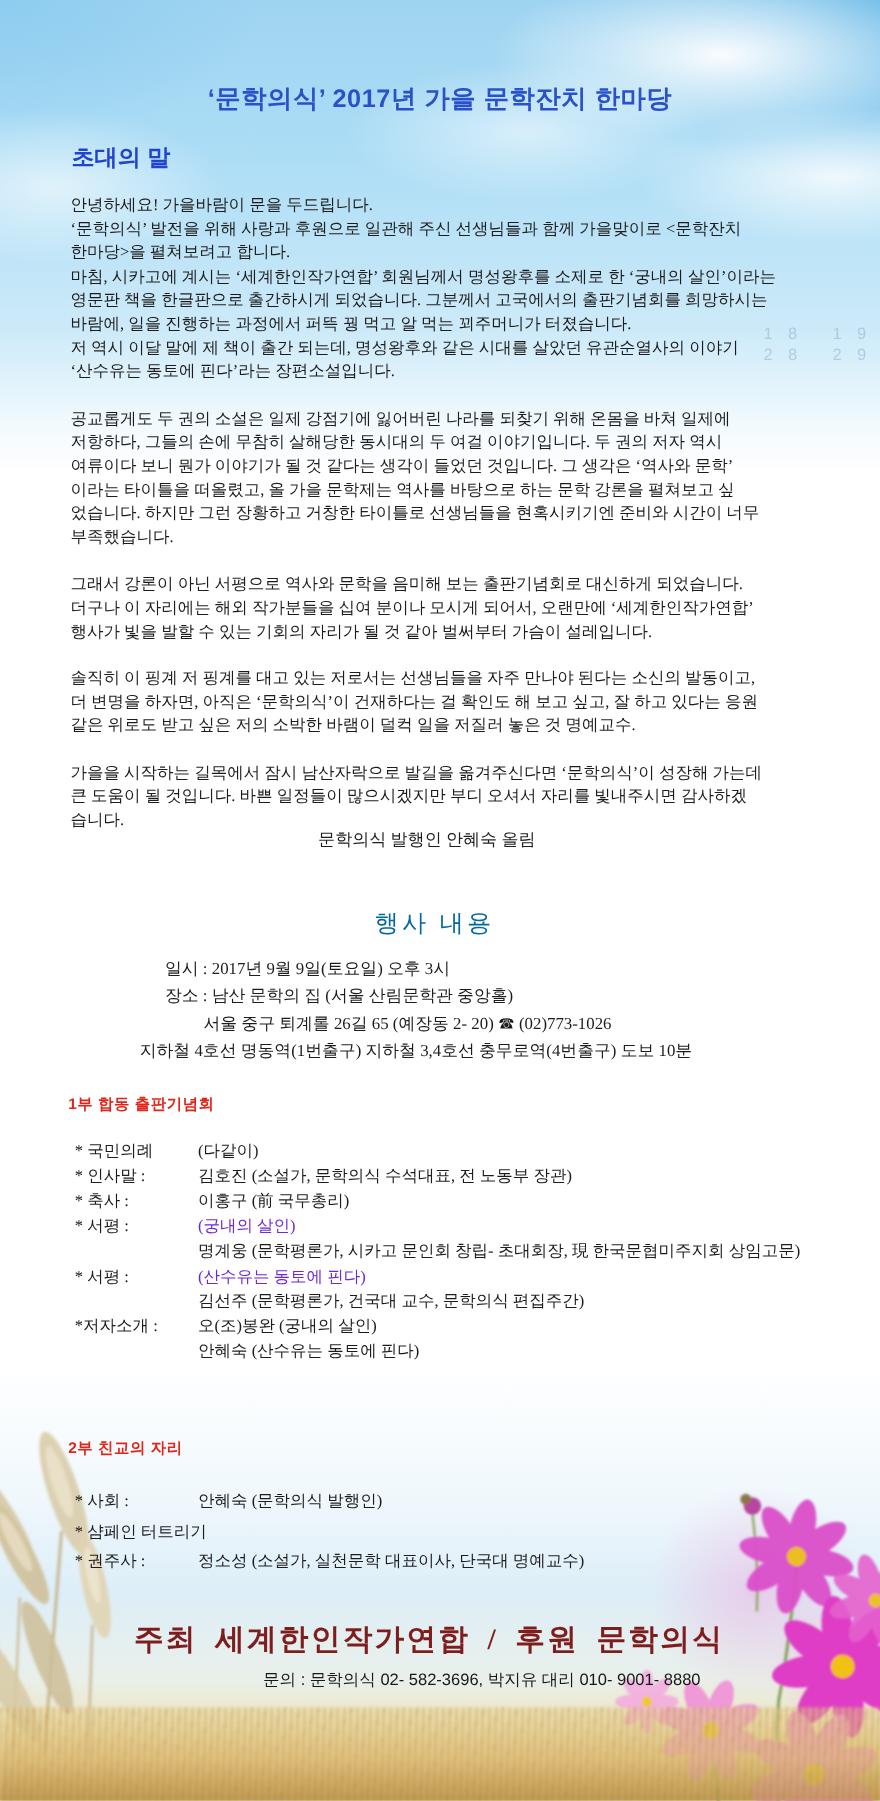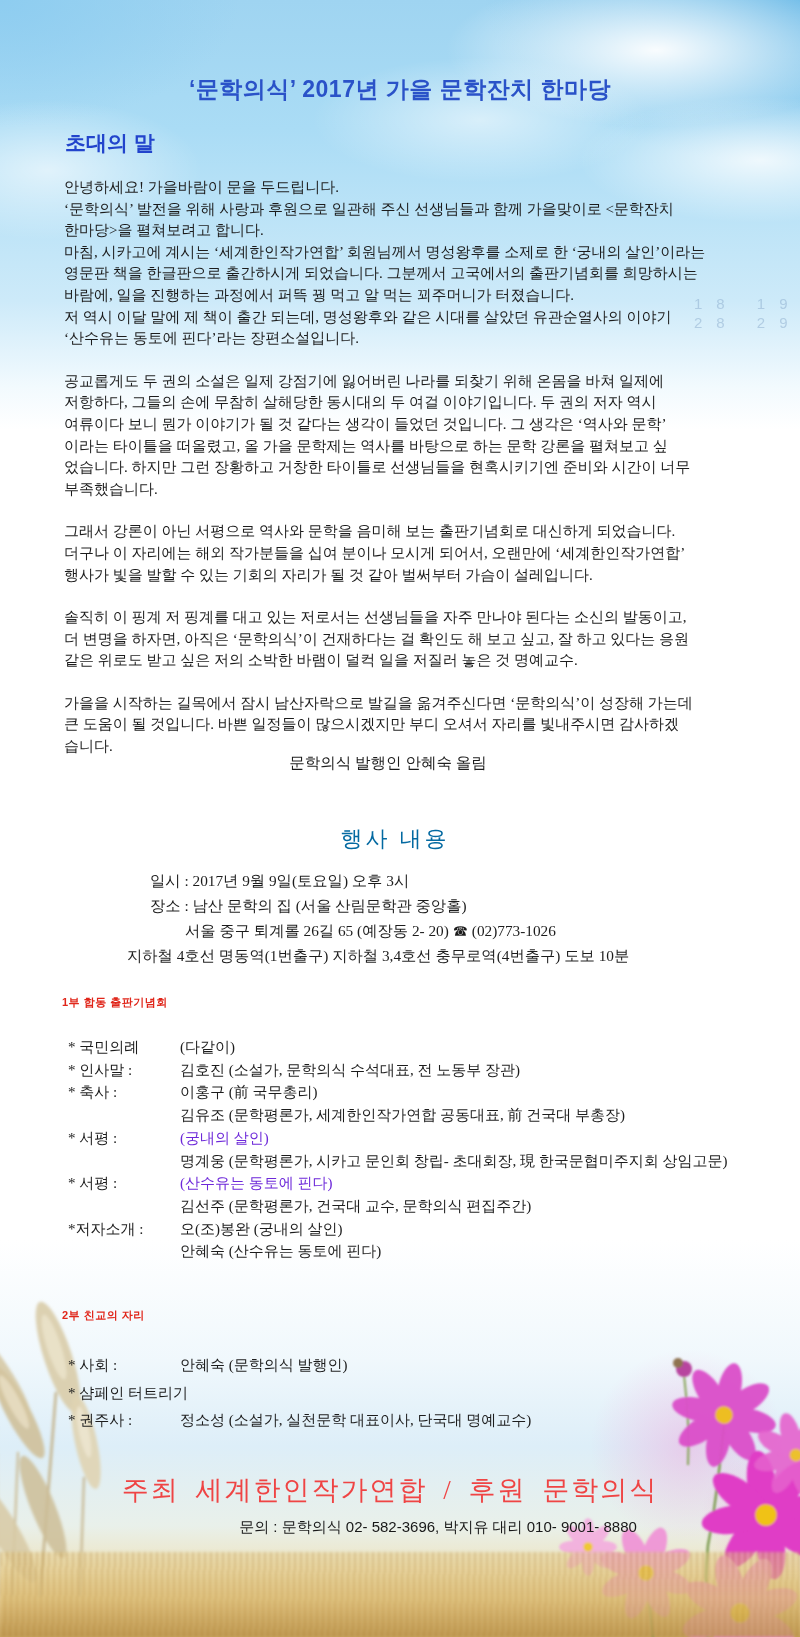--- a/index.html
+++ b/index.html
@@ -61,33 +61,33 @@
   .event-heading{
     left:0;top:824px;width:790px;text-align:center;
     font-family:"Liberation Sans","DejaVu Sans",sans-serif;
     font-weight:normal;font-size:22px;color:#0369a1;letter-spacing:3px;
   }
   .event-lines{left:127px;top:868px;font-size:15.3px;line-height:25px;}
   .ev-indent1{margin-left:23px;}
   .ev-indent2{margin-left:58px;}
   .part-heading{
     font-family:"Liberation Sans","DejaVu Sans",sans-serif;
-    font-weight:bold;font-size:11px;color:#e0261a;letter-spacing:.5px;
+    font-weight:bold;font-size:14px;color:#e0261a;letter-spacing:.5px;
   }
   .part1-heading{left:62px;top:995px;}
   .part2-heading{left:62px;top:1308px;}
   .program{left:68px;top:1036px;width:715px;font-size:15px;}
   .program .prow{line-height:22.7px;white-space:nowrap;}
   .program2{left:68px;top:1352px;width:715px;font-size:15px;}
   .program2 .prow{line-height:27.5px;white-space:nowrap;}
   .plabel{display:inline-block;min-width:112px;}
   .magenta{color:#6d28d9;}
   .footer-hosts{
     left:0;top:1472px;width:780px;text-align:center;
-    font-weight:normal;font-size:27px;color:#ef4444;
+    font-weight:bold;font-size:27px;color:#7f1d1d;
     letter-spacing:2px;word-spacing:7px;
   }
   .footer-contact{
     left:0;top:1518px;width:800px;text-align:center;
     font-family:"Liberation Sans","DejaVu Sans",sans-serif;
     font-size:15px;color:#181818;padding-left:38px;
   }
 </style>
 </head>
 <body>
@@ -217,21 +217,20 @@
   <div class="ev-indent2">서울 중구 퇴계롤 26길 65 (예장동 2- 20) ☎ (02)773-1026</div>
   <div>지하철 4호선 명동역(1번출구) 지하철 3,4호선 충무로역(4번출구) 도보 10분</div>
 </div>
 
 <div class="layer part-heading part1-heading">1부  합동 출판기념회</div>
 
 <div class="layer program">
   <div class="prow"><span class="plabel">* 국민의례</span><span class="pvalue">(다같이)</span></div>
   <div class="prow"><span class="plabel">* 인사말 :</span><span class="pvalue">김호진 (소설가, 문학의식 수석대표, 전 노동부 장관)</span></div>
   <div class="prow"><span class="plabel">* 축사 :</span><span class="pvalue">이홍구 (前 국무총리)</span></div>
-  <div class="prow"><span class="plabel"></span><span class="pvalue">김유조 (문학평론가, 세계한인작가연합 공동대표, 前 건국대 부총장)</span></div>
   <div class="prow"><span class="plabel">* 서평 :</span><span class="pvalue magenta">(궁내의 살인)</span></div>
   <div class="prow"><span class="plabel"></span><span class="pvalue">명계웅 (문학평론가, 시카고 문인회 창립- 초대회장, 現 한국문협미주지회 상임고문)</span></div>
   <div class="prow"><span class="plabel">* 서평 :</span><span class="pvalue magenta">(산수유는 동토에 핀다)</span></div>
   <div class="prow"><span class="plabel"></span><span class="pvalue">김선주  (문학평론가, 건국대 교수, 문학의식 편집주간)</span></div>
   <div class="prow"><span class="plabel">*저자소개 :</span><span class="pvalue">오(조)봉완 (궁내의 살인)</span></div>
   <div class="prow"><span class="plabel"></span><span class="pvalue">안혜숙 (산수유는 동토에 핀다)</span></div>
 </div>
 
 <div class="layer part-heading part2-heading">2부  친교의 자리</div>
 

